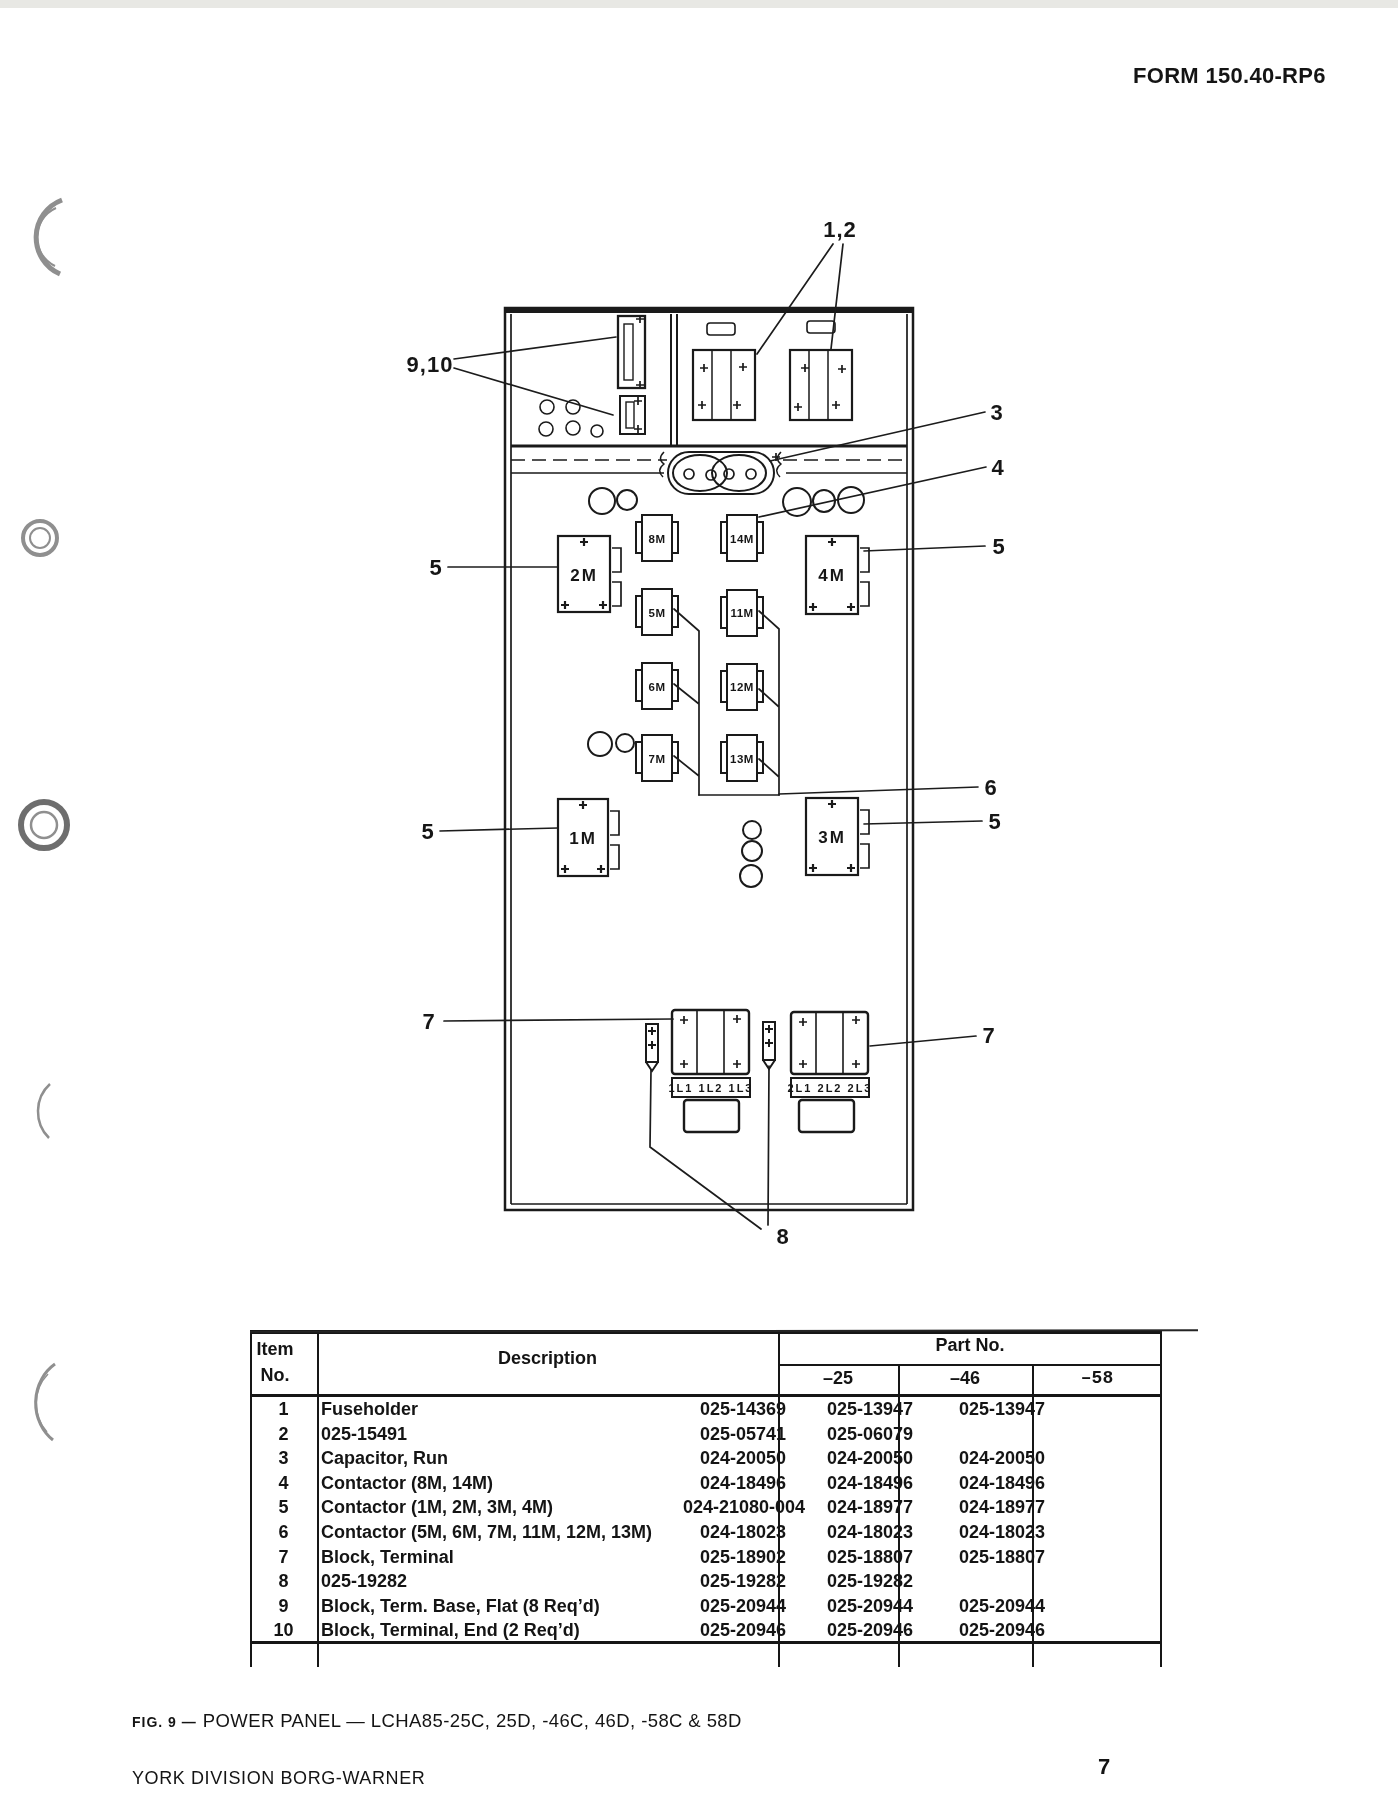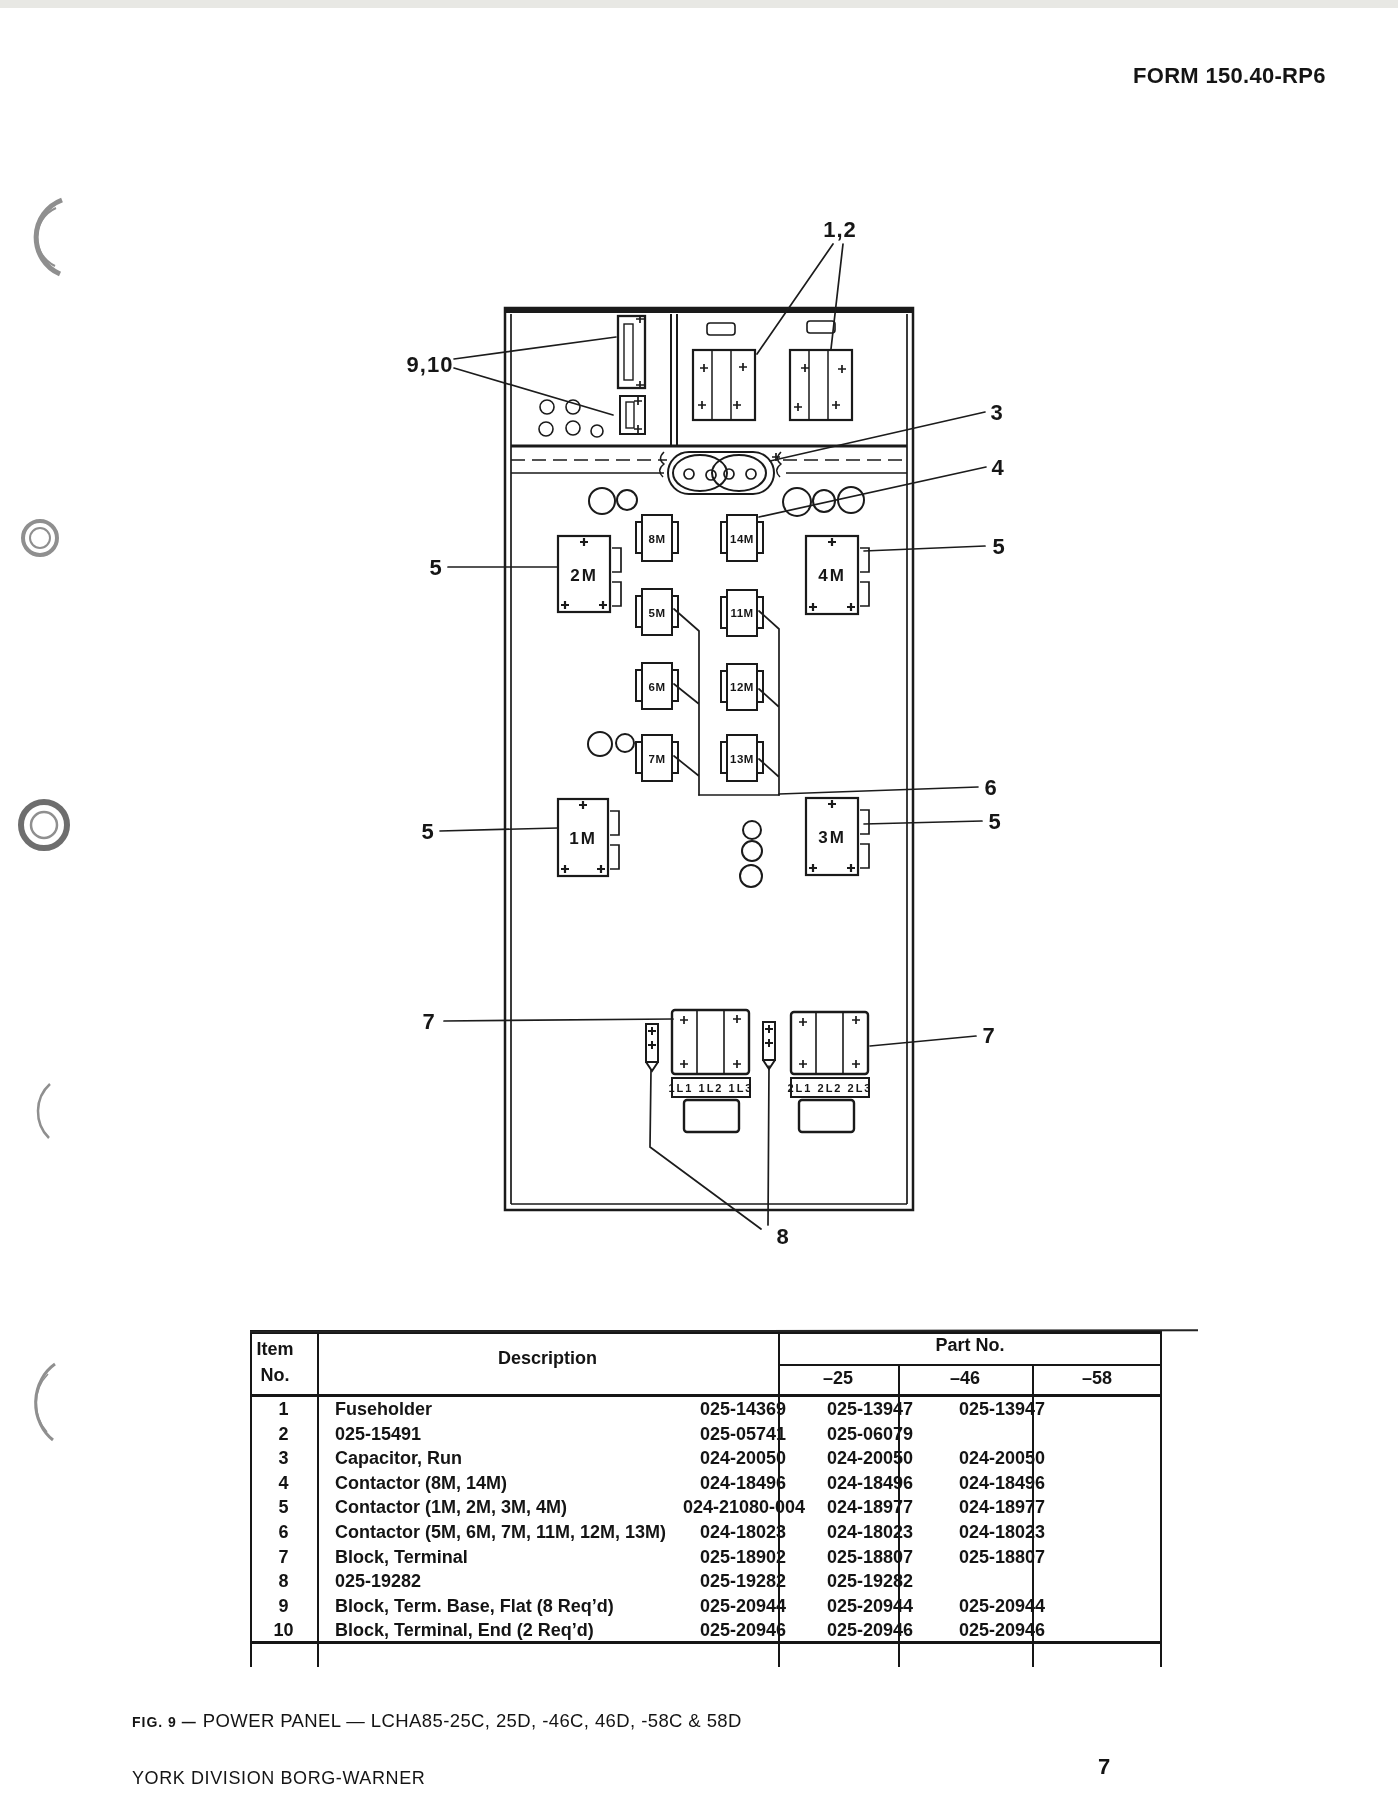--- a/index.html
+++ b/index.html
@@ -22,26 +22,26 @@
   .pt-bottom{left:0;top:311px;width:912px;height:2.5px;}
   .pt-v{top:0;width:2px;height:337px;}
   .pt-v0{left:0;} .pt-v1{left:67px;} .pt-v2{left:528px;} .pt-v5{left:910px;}
   .pt-vs{top:36px;width:2px;height:301px;} .pt-v3{left:648px;} .pt-v4{left:782px;}
   .pt-strike{left:-18px;top:186px;width:948px;height:2px;background:#242424;transform:rotate(-.08deg);}
   .hdr-item{position:absolute;left:0;top:6px;width:50px;text-align:center;font-weight:600;line-height:26px;}
   .hdr-desc{position:absolute;left:67px;top:18px;width:461px;text-align:center;font-weight:600;}
   .hdr-part{position:absolute;left:528px;top:5px;width:384px;text-align:center;font-weight:600;}
   .hdr-variants{position:absolute;left:528px;top:38px;width:384px;display:flex;font-weight:600;}
   .hdr-variants span{display:block;text-align:center;}
-  .hv-25{width:120px;} .hv-46{width:134px;} .hv-58{width:130px;}
+  .hv-25{width:120px;} .hv-46{width:134px;} .hv-58{width:130px;font-family:Liberation Mono, monospace;}
   .t-body{position:absolute;left:0;top:67px;width:912px;}
   .t-row{display:flex;height:24.6px;line-height:24.6px;font-weight:600;}
   .t-cell{white-space:nowrap;overflow:visible;}
   .t-cell:nth-child(1){width:67px;text-align:center;}
-  .t-cell:nth-child(2){width:366px;padding-left:18px;box-sizing:border-box;}
+  .t-cell:nth-child(2){width:366px;padding-left:4px;box-sizing:border-box;}
   .t-cell:nth-child(3){width:120px;text-align:center;}
   .t-cell:nth-child(4){width:134px;text-align:center;}
   .t-cell:nth-child(5){width:130px;text-align:center;}
   
   .caption{position:absolute;left:132px;top:1702px;font-size:18.5px;letter-spacing:.4px;}
   .caption .fig{font-size:14px;font-weight:bold;letter-spacing:1px;margin-right:6px;}
   .footer-text{position:absolute;left:132px;top:1760px;font-size:18px;font-weight:normal;letter-spacing:.6px;}
   .page-num{position:absolute;left:1098px;top:1746px;font-size:22px;font-weight:bold;}
 </style>
 </head>

